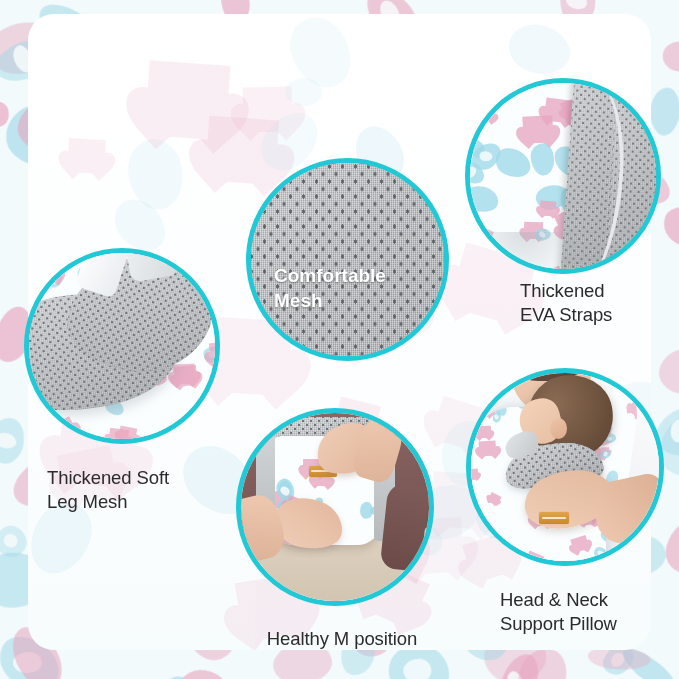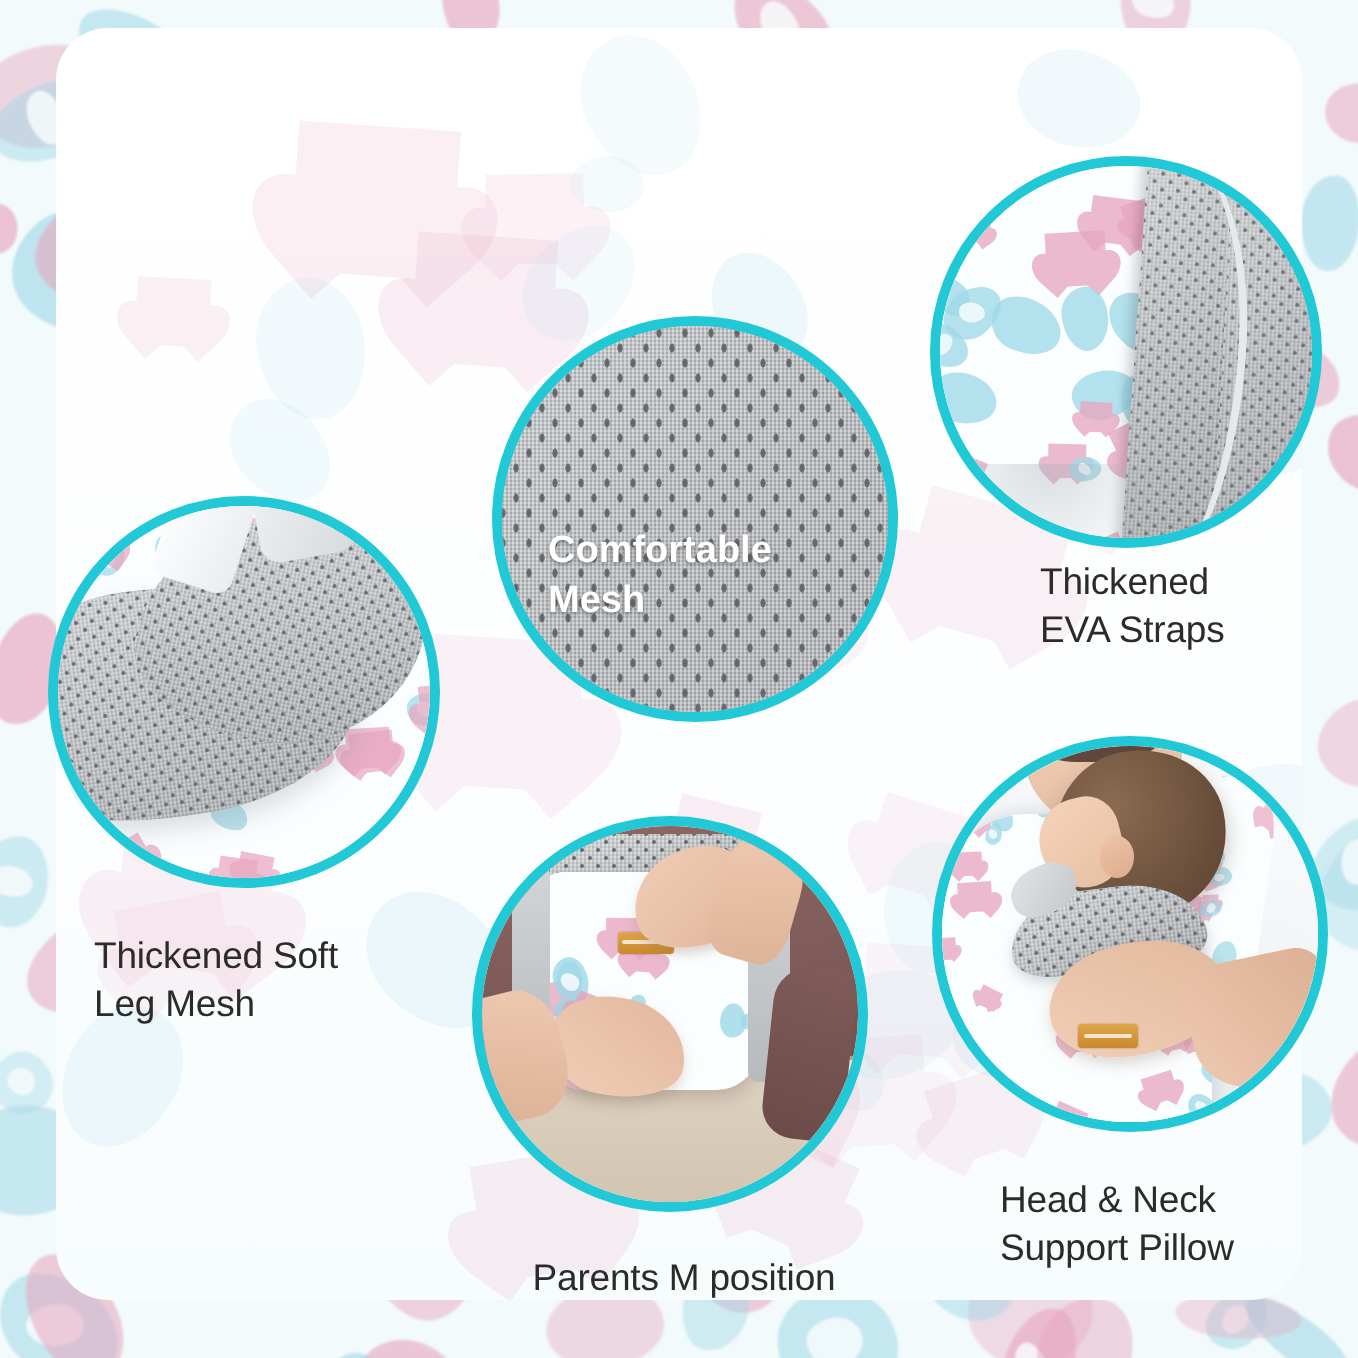--- a/index.html
+++ b/index.html
@@ -633,21 +633,21 @@
 
         <div class="shape" style="left:-4%; top:44%; width:26%; height:34%;
              background:linear-gradient(200deg,#eec9b1,#dcb196);
              border-radius:30% 40% 40% 40%; transform:rotate(-14deg);"></div>
 
         <div class="shape" style="left:76%; top:38%; width:22%; height:46%;
              background:linear-gradient(190deg,#7f5c59,#6b4a48);
              border-radius:18px 8px 10px 16px; transform:rotate(6deg);"></div>
       </div>
     </div>
-    <div class="caption" style="left:232px; top:627px; width:220px; text-align:center;">Parents M position</div>
+    <div class="caption" style="left:232px; top:627px; width:220px; text-align:center;">Healthy M position</div>
   </div>
 
   <div class="feature">
     <div class="circle" style="left:466px; top:368px; width:198px; height:198px;">
       <div class="photo" style="background:linear-gradient(180deg,#eef2f5 0%,#e6ebef 100%);">
 
         <div class="shape" style="left:6%; top:-8%; width:94%; height:116%;
              background:linear-gradient(200deg,#ffffff,#eef1f4 60%,#e2e7eb);"></div>
 
         <div class="shape" style="left:22%; top:-18%; width:42%; height:40%;

